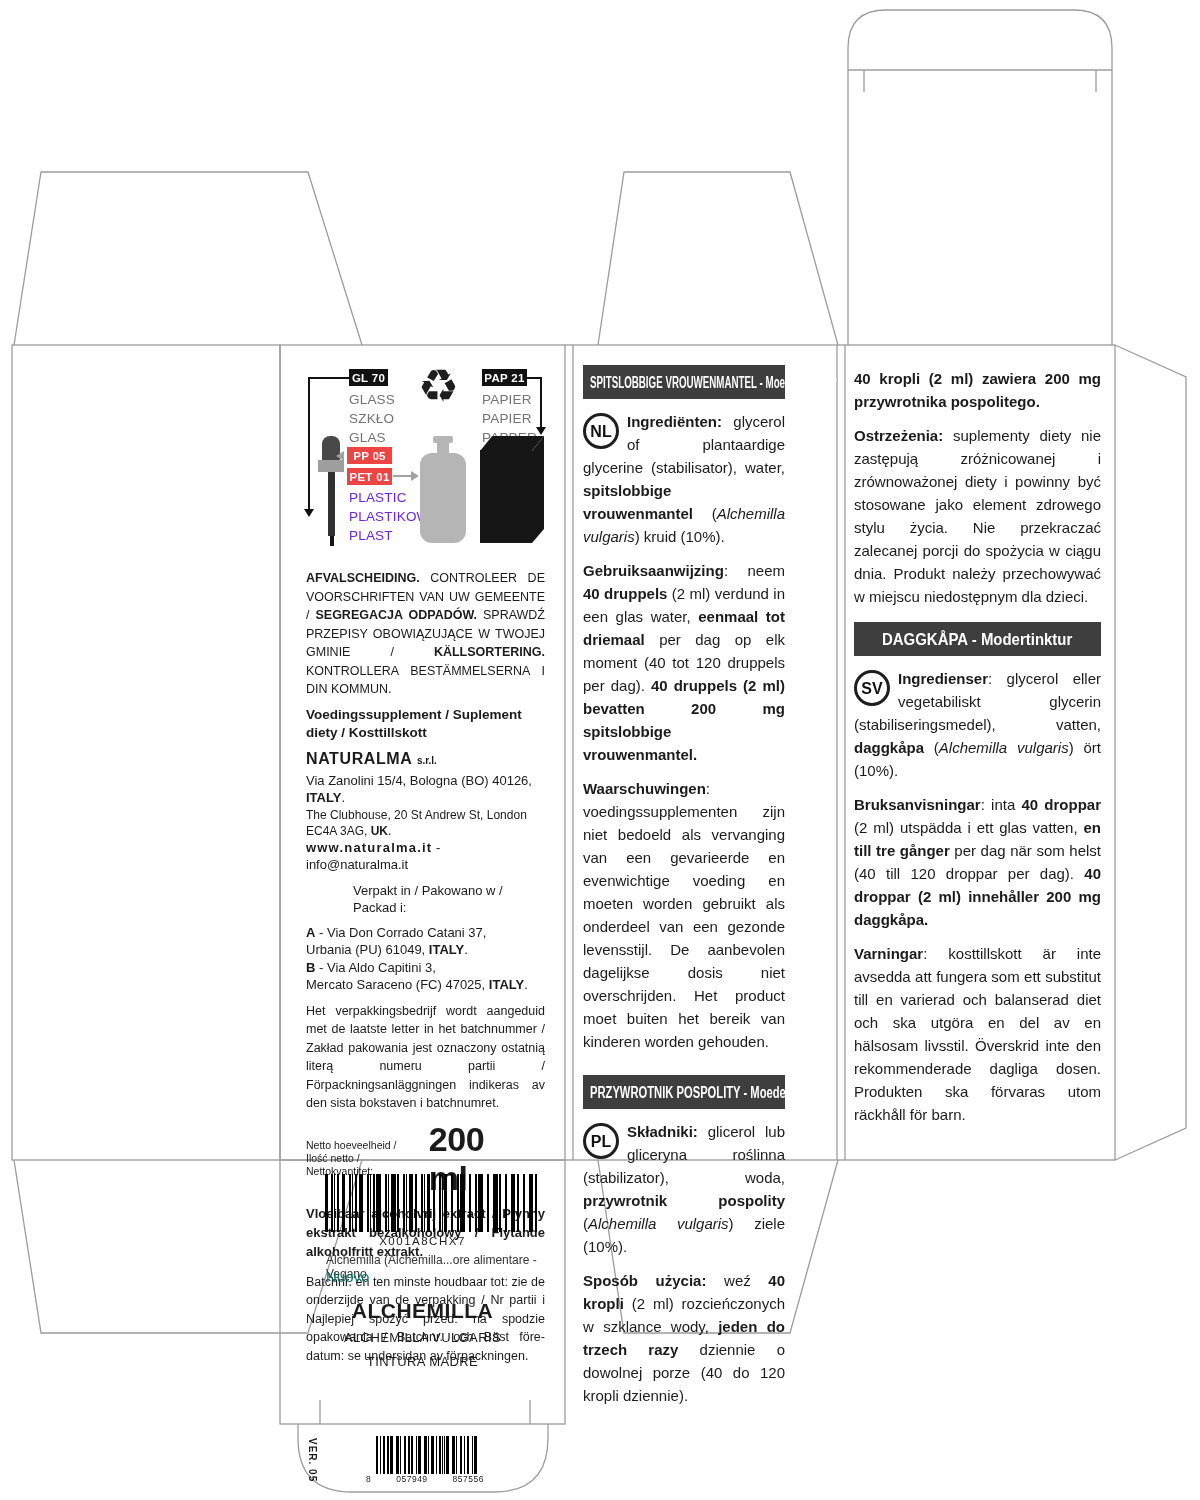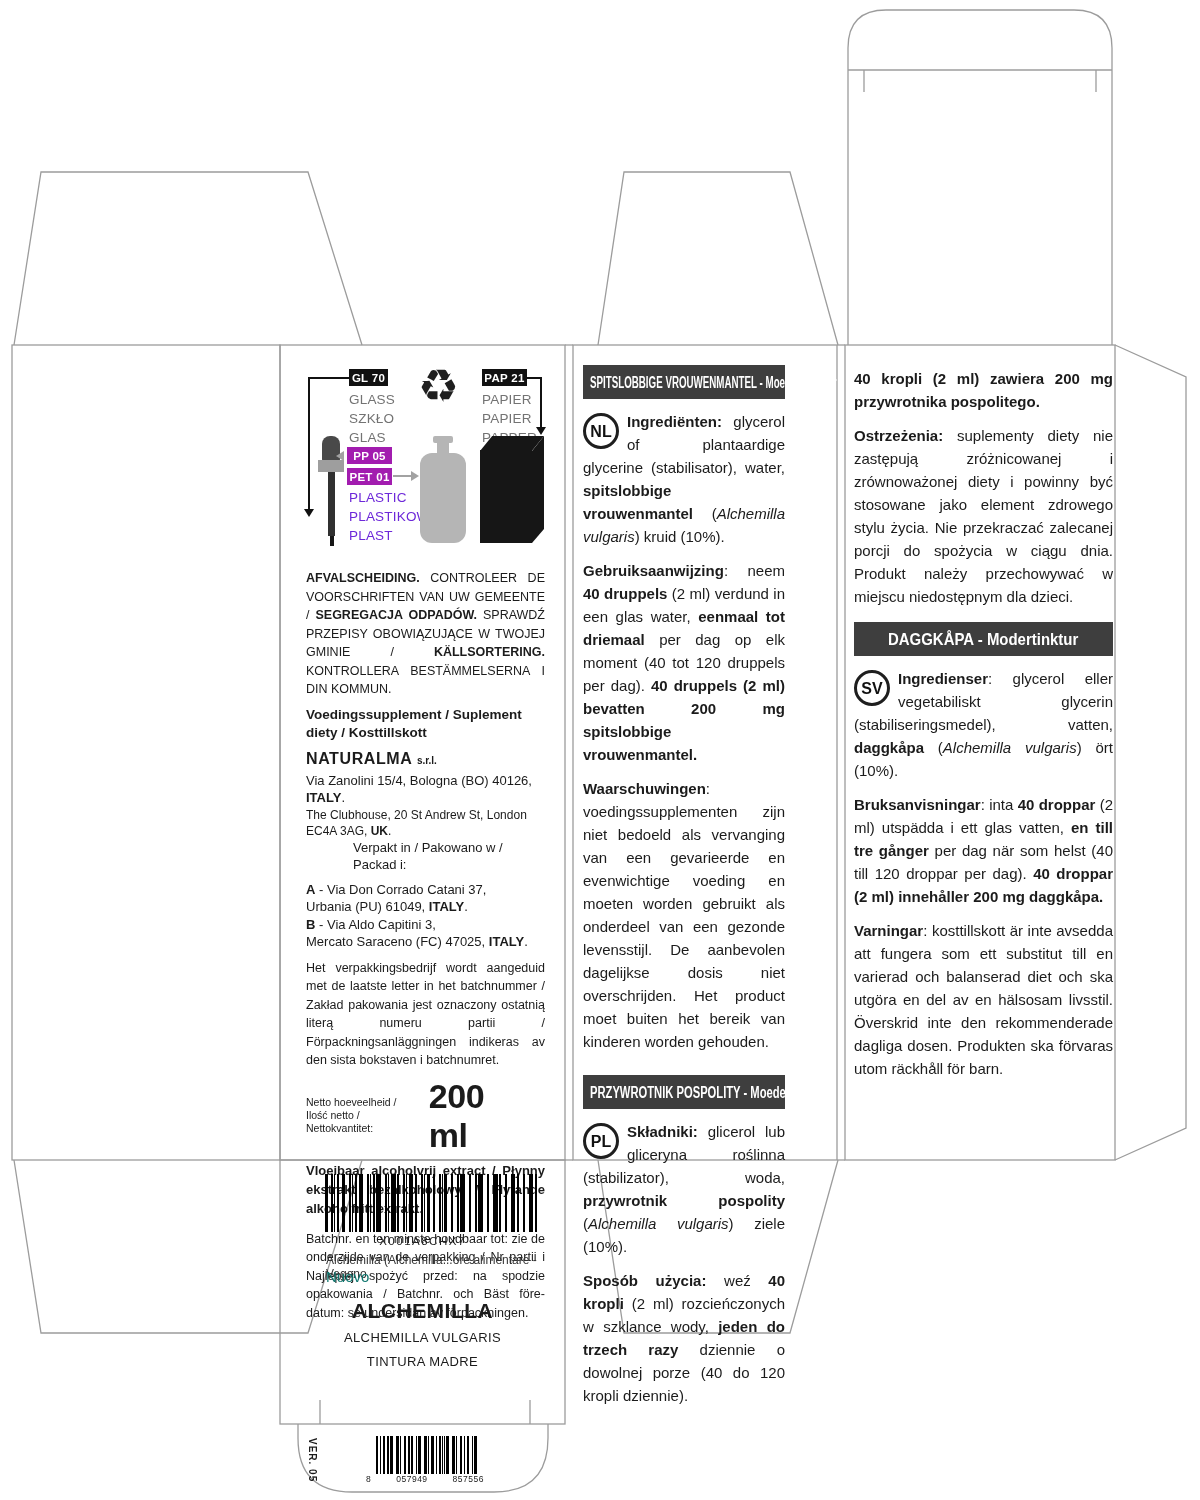--- a/index.html
+++ b/index.html
@@ -31,21 +31,21 @@
   .web b { letter-spacing:1.2px; }
   .netline { display:flex; justify-content:space-between; align-items:center; margin:4px 0 6px; }
   .netlabel { font-size:10.5px; line-height:13px; }
   .netvalue { font-size:34px; font-weight:bold; letter-spacing:-0.5px; margin-right:14px; }
   .extract { font-size:13px; line-height:19px; font-weight:bold; text-align:justify; margin-bottom:9px; }
 
   
   .gfx { position:relative; height:192px; margin-bottom:10px; }
   .taglabel { position:absolute; color:#fff; font-weight:bold; font-size:11.5px; display:flex; align-items:center; justify-content:center; letter-spacing:.3px; }
   .tag-black { background:#111; }
-  .tag-gray { background:#a21caf; }
+  .tag-gray { background:#ef4444; }
   .mats { position:absolute; font-size:13.5px; line-height:19px; color:#737373; letter-spacing:.2px; }
   .mats-gray { color:#6d28d9; }
   .gline { position:absolute; background:#111; }
   .arr-down { position:absolute; width:0; height:0; border-left:5px solid transparent; border-right:5px solid transparent; border-top:8px solid #111; }
   .arr-left { position:absolute; width:0; height:0; border-top:5px solid transparent; border-bottom:5px solid transparent; border-right:8px solid #a2a2a2; }
   .arr-right { position:absolute; width:0; height:0; border-top:5px solid transparent; border-bottom:5px solid transparent; border-left:8px solid #a2a2a2; }
   .recycle { font-family:"DejaVu Sans","Liberation Sans",sans-serif; font-size:46px; line-height:1; color:#1f1f1f; }
 
   
   .barcode { background-image:
@@ -149,20 +149,21 @@
       <div class="abs" style="left:226px; top:69px; width:12px; height:107px; background:#161616; clip-path:polygon(0 14%, 100% 0, 100% 87%, 0 100%);"></div>
       <div class="abs" style="left:174px; top:83px; width:52px; height:93px; background:#161616;"></div>
     </div>
   </div>
 
   <div class="small-just"><b>AFVALSCHEIDING.</b> CONTROLEER DE VOORSCHRIFTEN VAN UW GEMEENTE / <b>SEGREGACJA ODPADÓW.</b> SPRAWDŹ PRZEPISY OBOWIĄZUJĄCE W TWOJEJ GMINIE / <b>KÄLLSORTERING.</b> KONTROLLERA BESTÄMMELSERNA I DIN KOMMUN.</div>
   <div class="bold13">Voedingssupplement / Suplement diety / Kosttillskott</div>
   <div style="margin-bottom:4px;"><span class="co">NATURALMA</span> <span class="srl">s.r.l.</span></div>
   <div class="addr">Via Zanolini 15/4, Bologna (BO) 40126, <b>ITALY</b>.</div>
   <div class="addr-uk">The Clubhouse, 20 St Andrew St, London EC4A 3AG, <b>UK</b>.</div>
+  <div class="addr web" style="margin-bottom:8px;"><b>www.naturalma.it</b> - info@naturalma.it</div>
   <div class="addr" style="margin-bottom:7px;margin-left:47px;">Verpakt in / Pakowano w / Packad i:</div>
   <div class="addr"><b>A</b> - Via Don Corrado Catani 37,</div>
   <div class="addr">Urbania (PU) 61049, <b>ITALY</b>.</div>
   <div class="addr"><b>B</b> - Via Aldo Capitini 3,</div>
   <div class="addr" style="margin-bottom:8px;">Mercato Saraceno (FC) 47025, <b>ITALY</b>.</div>
   <div class="small-just">Het verpakkingsbedrijf wordt aangeduid met de laatste letter in het batchnummer / Zakład pakowania jest oznaczony ostatnią literą numeru partii / Förpackningsanläggningen indikeras av den sista bokstaven i batchnumret.</div>
   <div class="netline">
     <div class="netlabel">
       <div>Netto hoeveelheid /</div>
       <div>Ilość netto / Nettokvantitet:</div>
@@ -184,21 +185,21 @@
   <div class="para" style="margin-bottom:22px;"><b>Waarschuwingen</b>: voedingssupplementen zijn niet bedoeld als vervanging van een gevarieerde en evenwichtige voeding en moeten worden gebruikt als onderdeel van een gezonde levensstijl. De aanbevolen dagelijkse dosis niet overschrijden. Het product moet buiten het bereik van kinderen worden gehouden.</div>
   <div class="bar">
     <span class="bar-text s70">PRZYWROTNIK POSPOLITY - Moedertinctuur</span>
   </div>
   <div class="para">
     <span class="badge">PL</span><span><b>Składniki:</b> glicerol lub gliceryna roślinna (stabilizator), woda, <b>przywrotnik pospolity</b> (<i>Alchemilla vulgaris</i>) ziele (10%).</span>
   </div>
   <div class="para"><b>Sposób użycia:</b> weź <b>40 kropli</b> (2 ml) rozcieńczonych w szklance wody, <b>jeden do trzech razy</b> dziennie o dowolnej porze (40 do 120 kropli dziennie).</div>
 </div>
 
-<div class="panel body-lg" style="left:845px; top:345px; width:270px; height:815px; padding:22px 2px 0 9px;">
+<div class="panel body-lg" style="left:845px; top:345px; width:270px; height:815px; padding:22px 14px 0 9px;">
   <div class="para"><b>40 kropli (2 ml) zawiera 200 mg przywrotnika pospolitego.</b></div>
   <div class="para" style="margin-bottom:14px;"><b>Ostrzeżenia:</b> suplementy diety nie zastępują zróżnicowanej i zrównoważonej diety i powinny być stosowane jako element zdrowego stylu życia. Nie przekraczać zalecanej porcji do spożycia w ciągu dnia. Produkt należy przechowywać w miejscu niedostępnym dla dzieci.</div>
   <div class="bar center">
     <span class="bar-text s88">DAGGKÅPA - Modertinktur</span>
   </div>
   <div class="para">
     <span class="badge">SV</span><span><b>Ingredienser</b>: glycerol eller vegetabiliskt glycerin (stabiliseringsmedel), vatten, <b>daggkåpa</b> (<i>Alchemilla vulgaris</i>) ört (10%).</span>
   </div>
   <div class="para"><b>Bruksanvisningar</b>: inta <b>40 droppar</b> (2 ml) utspädda i ett glas vatten, <b>en till tre gånger</b> per dag när som helst (40 till 120 droppar per dag). <b>40 droppar (2 ml) innehåller 200 mg daggkåpa.</b></div>
   <div class="para"><b>Varningar</b>: kosttillskott är inte avsedda att fungera som ett substitut till en varierad och balanserad diet och ska utgöra en del av en hälsosam livsstil. Överskrid inte den rekommenderade dagliga dosen. Produkten ska förvaras utom räckhåll för barn.</div>

